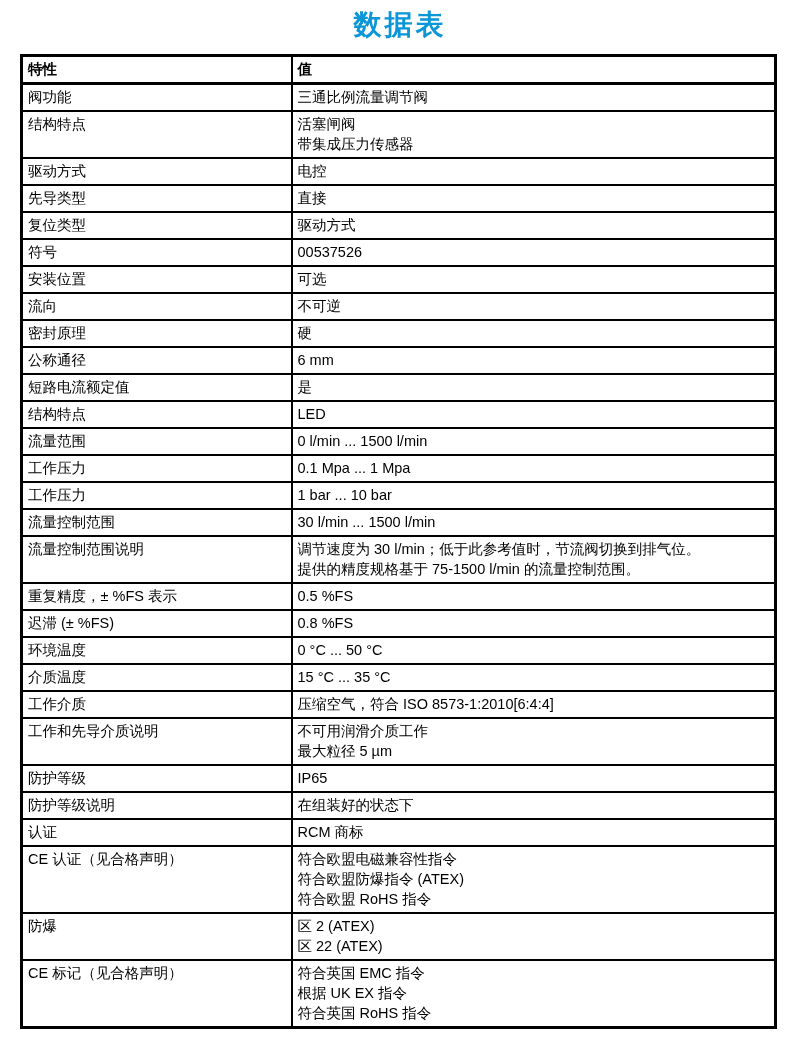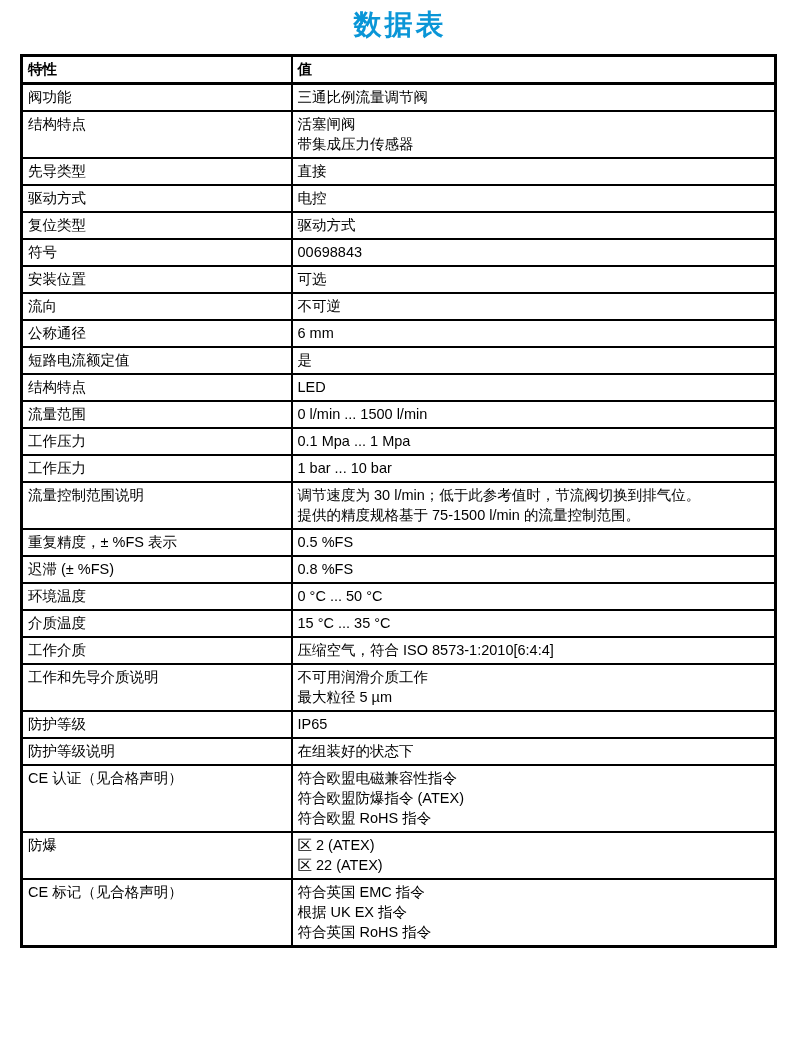--- a/index.html
+++ b/index.html
@@ -75,56 +75,62 @@
           </td>
         </tr>
         <tr>
           <td>结构特点</td>
           <td>
             <span class="value-line">活塞闸阀</span>
             <span class="value-line">带集成压力传感器</span>
           </td>
         </tr>
         <tr>
+          <td>驱动方式</td>
+          <td>
+            <span class="value-line">电控</span>
+          </td>
+        </tr>
+        <tr>
           <td>先导类型</td>
           <td>
             <span class="value-line">直接</span>
           </td>
         </tr>
         <tr>
-          <td>驱动方式</td>
-          <td>
-            <span class="value-line">电控</span>
-          </td>
-        </tr>
-        <tr>
           <td>复位类型</td>
           <td>
             <span class="value-line">驱动方式</span>
           </td>
         </tr>
         <tr>
           <td>符号</td>
           <td>
-            <span class="value-line">00698843</span>
+            <span class="value-line">00537526</span>
           </td>
         </tr>
         <tr>
           <td>安装位置</td>
           <td>
             <span class="value-line">可选</span>
           </td>
         </tr>
         <tr>
           <td>流向</td>
           <td>
             <span class="value-line">不可逆</span>
           </td>
         </tr>
         <tr>
+          <td>密封原理</td>
+          <td>
+            <span class="value-line">硬</span>
+          </td>
+        </tr>
+        <tr>
           <td>公称通径</td>
           <td>
             <span class="value-line">6 mm</span>
           </td>
         </tr>
         <tr>
           <td>短路电流额定值</td>
           <td>
             <span class="value-line">是</span>
           </td>
@@ -144,20 +150,26 @@
         <tr>
           <td>工作压力</td>
           <td>
             <span class="value-line">0.1 Mpa ... 1 Mpa</span>
           </td>
         </tr>
         <tr>
           <td>工作压力</td>
           <td>
             <span class="value-line">1 bar ... 10 bar</span>
+          </td>
+        </tr>
+        <tr>
+          <td>流量控制范围</td>
+          <td>
+            <span class="value-line">30 l/min ... 1500 l/min</span>
           </td>
         </tr>
         <tr>
           <td>流量控制范围说明</td>
           <td>
             <span class="value-line">调节速度为 30 l/min；低于此参考值时，节流阀切换到排气位。</span>
             <span class="value-line">提供的精度规格基于 75-1500 l/min 的流量控制范围。</span>
           </td>
         </tr>
         <tr>
@@ -200,20 +212,26 @@
         <tr>
           <td>防护等级</td>
           <td>
             <span class="value-line">IP65</span>
           </td>
         </tr>
         <tr>
           <td>防护等级说明</td>
           <td>
             <span class="value-line">在组装好的状态下</span>
+          </td>
+        </tr>
+        <tr>
+          <td>认证</td>
+          <td>
+            <span class="value-line">RCM 商标</span>
           </td>
         </tr>
         <tr>
           <td>CE 认证（见合格声明）</td>
           <td>
             <span class="value-line">符合欧盟电磁兼容性指令</span>
             <span class="value-line">符合欧盟防爆指令 (ATEX)</span>
             <span class="value-line">符合欧盟 RoHS 指令</span>
           </td>
         </tr>

